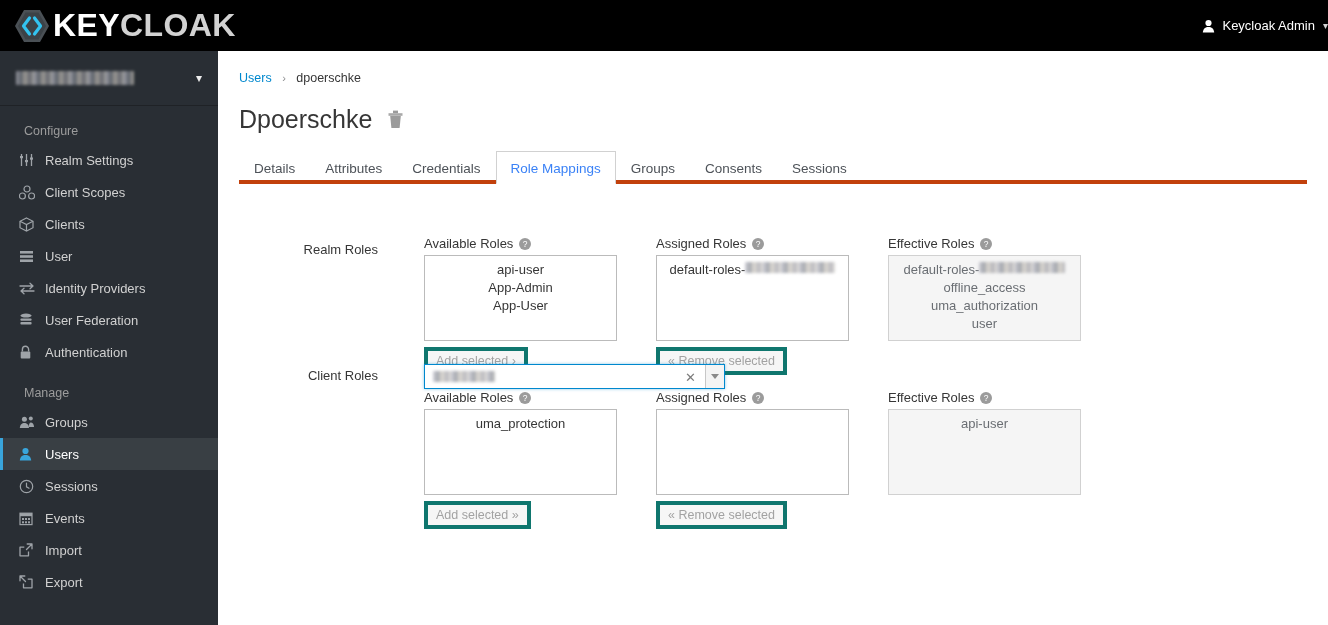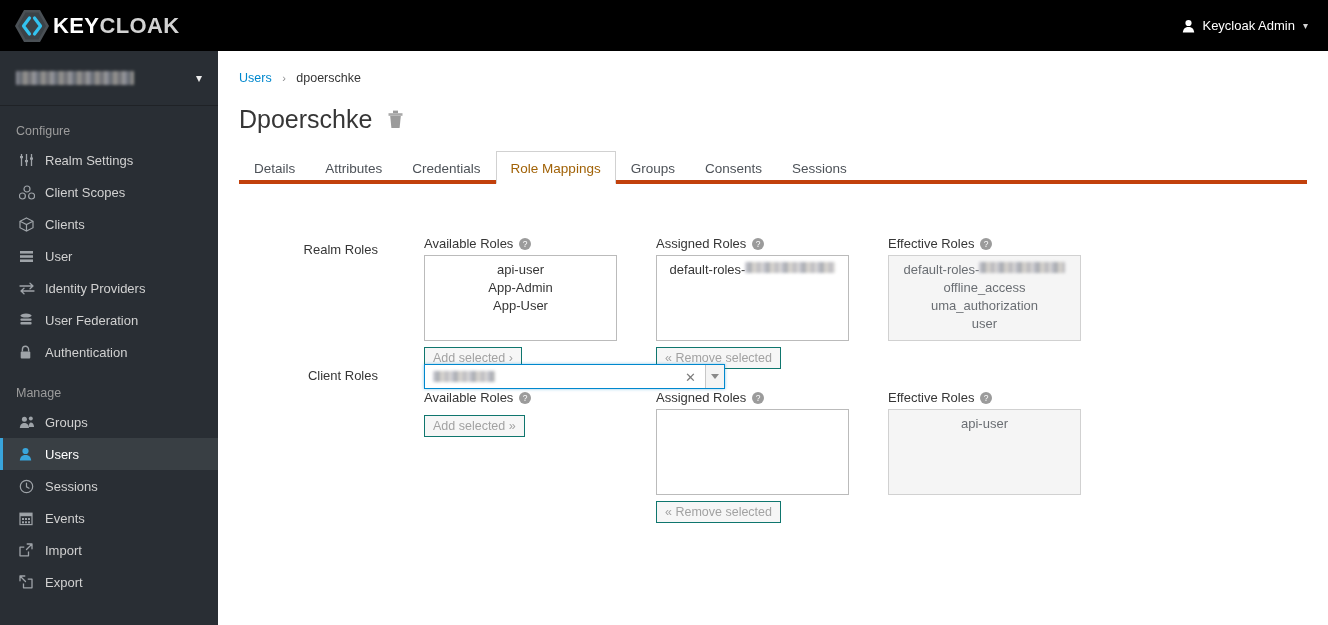--- a/index.html
+++ b/index.html
@@ -16,27 +16,27 @@
   #masthead {
     position: absolute; top: 0; left: 0;
     width: 1328px; height: 51px;
     background: #000;
     display: flex; align-items: center;
   }
   #brand { display: flex; align-items: center; padding-left: 12px; }
   .logo-hex { position: relative; width: 40px; height: 40px; }
   .logo-hex svg { display: block; }
   .brand-text {
-    color: #d2d2d2; font-size: 22px; letter-spacing: .4px;
+    color: #d2d2d2; font-size: 32px; letter-spacing: .4px;
     font-weight: bold; margin-left: 1px;
   }
   .brand-text .kc-light { color: #fff; }
   #masthead-right {
     margin-left: auto; display: flex; align-items: center;
-    padding-right: 20px; color: #fff; font-size: 13px;
+    color: #fff; font-size: 13px;
   }
   .person-icon { margin-right: 7px; display: inline-flex; }
   .caret-down-white { margin-left: 8px; font-size: 10px; color: #d2d2d2; }
 
   
   #sidebar {
     position: absolute; top: 51px; left: 0;
     width: 218px; height: 574px;
     background: #292e34;
     color: #d1d1d1;
@@ -54,21 +54,21 @@
       rgba(190,190,200,.75) 0px, rgba(120,125,135,.65) 5px,
       rgba(205,200,190,.7) 9px, rgba(140,140,150,.6) 14px,
       rgba(215,212,205,.7) 18px);
     border-radius: 1px;
     filter: blur(1.6px);
     user-select: none;
   }
   #realm-name.blur-text { width: 118px; height: 14px; }
   .realm-caret { margin-left: auto; color: #ededed; font-size: 12px; }
   .nav-group-title {
-    padding: 18px 0 6px 16px;
+    padding: 18px 0 6px 24px;
     font-size: 12.5px; color: #9c9c9c;
   }
   .nav-item {
     display: flex; align-items: center;
     height: 32px;
     padding-left: 16px;
     color: #d1d1d1;
     font-size: 13px;
     cursor: pointer;
     border-left: 3px solid transparent;
@@ -119,21 +119,21 @@
   }
   .tab {
     padding: 0 14px;
     height: 33px; line-height: 33px;
     font-size: 13.5px; color: #4d5258;
     cursor: pointer;
     border: 1px solid transparent;
     position: relative; top: 1px;
   }
   .tab.active {
-    color: #a16207;
+    color: #3b82f6;
     background: #fff;
     border: 1px solid #d1d1d1;
     border-bottom: 1px solid #fff;
   }
 
   
   #form-area { position: relative; padding-top: 16px; }
   .row { position: relative; padding-left: 14px; }
   .row-label {
     position: absolute;
@@ -160,21 +160,21 @@
     background: #f5f5f5;
     border: 1px solid #d1d1d1;
     color: #8b8d8f;
   }
   .listbox .opt { line-height: 18px; white-space: nowrap; }
   .listbox.disabled .opt { color: #6a6e73; }
   .inline-blur { display: inline-block; height: 11px; vertical-align: -1px; }
   .btn {
     margin-top: 6px;
     display: inline-block;
-    border: 1px solid #0f766e;
+    border: 4px solid #0f766e;
     background: #f6f6f6;
     color: #a2a2a2;
     font-size: 12.5px;
     padding: 3px 8px;
     cursor: default;
   }
   
   .select2 {
     position: relative;
     height: 25px;
@@ -495,20 +495,23 @@
       <div style="position:absolute; left:206px; top:26px; width:193px;">
         <div class="col-label">
           <span>Available Roles</span>
           <span class="help-icon">
             <svg width="12" height="12" viewBox="0 0 12 12">
                 <circle cx="6" cy="6" r="6" fill="#9b9b9b"></circle>
                 <text x="6" y="9" text-anchor="middle" font-size="8.5" font-family="Liberation Sans, sans-serif" fill="#ffffff">?</text>
               </svg>
           </span>
         </div>
+        <div class="listbox">
+          <div class="opt">uma_protection</div>
+        </div>
         <div class="btn">Add selected »</div>
       </div>
 
       <div style="position:absolute; left:438px; top:26px; width:193px;">
         <div class="col-label">
           <span>Assigned Roles</span>
           <span class="help-icon">
             <svg width="12" height="12" viewBox="0 0 12 12">
                 <circle cx="6" cy="6" r="6" fill="#9b9b9b"></circle>
                 <text x="6" y="9" text-anchor="middle" font-size="8.5" font-family="Liberation Sans, sans-serif" fill="#ffffff">?</text>

